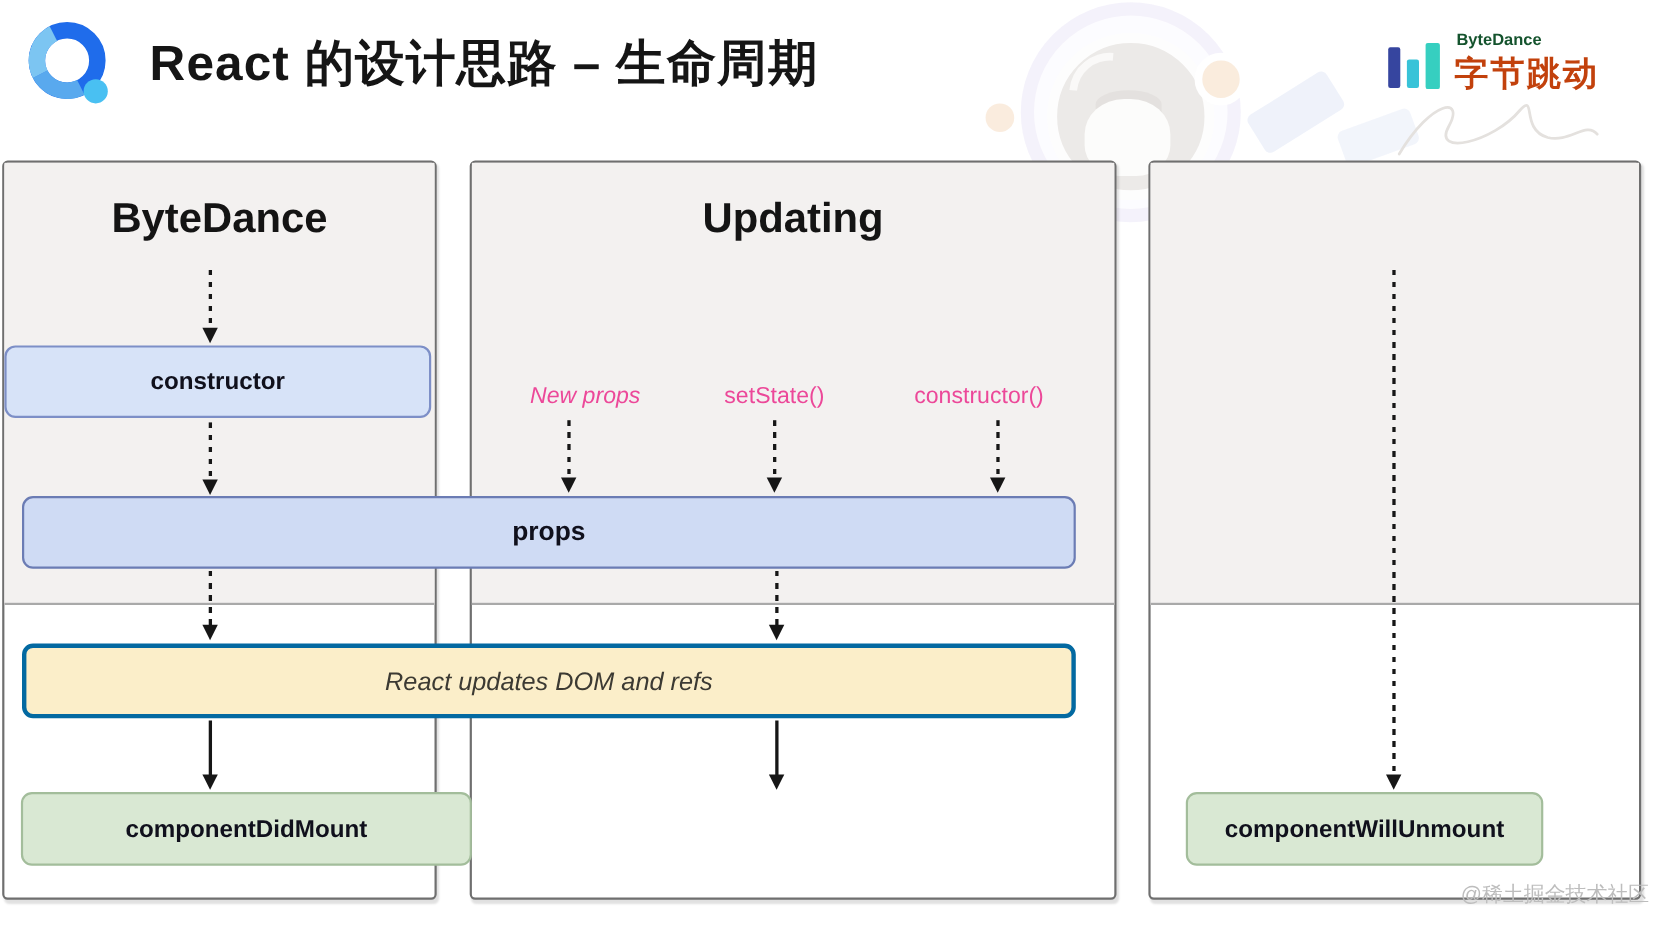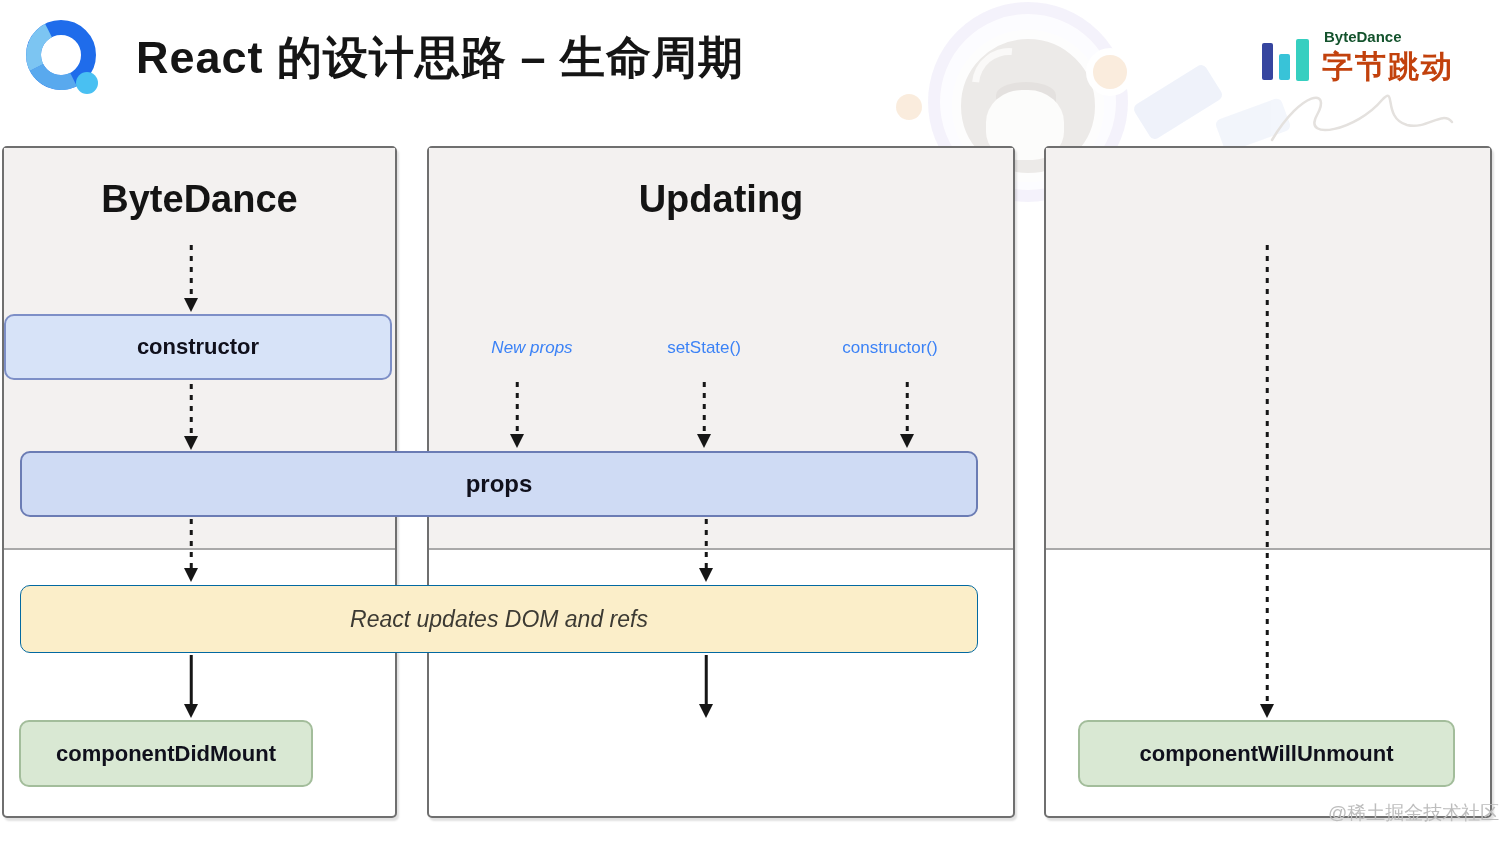--- a/index.html
+++ b/index.html
@@ -44,24 +44,24 @@
   .varrow .line{position:absolute;left:50%;transform:translateX(-50%);top:0;bottom:12px;width:2.5px;}
   .varrow.dashed .line{background:repeating-linear-gradient(#161616 0 5px,transparent 5px 11px);}
   .varrow.solid .line{background:#161616;}
   .varrow .head{position:absolute;bottom:0;left:50%;transform:translateX(-50%);width:0;height:0;
     border-left:7.5px solid transparent;border-right:7.5px solid transparent;border-top:14px solid #161616;}
   
   .node{position:absolute;display:flex;align-items:center;justify-content:center;border-radius:10px;z-index:3;
     font-weight:700;font-size:22px;color:#10101c;box-sizing:border-box;}
   .node.blue{background:#d7e3f8;border:2px solid #7d8fc7;}
   .node.render{background:#cfdbf4;border:2px solid #6b7cb4;font-weight:600;font-size:24px;}
-  .node.yellow{background:#fbeec9;border:1px solid #0369a1;font-weight:400;font-style:italic;font-size:23px;color:#3c3a33;}
+  .node.yellow{background:#fbeec9;border:4px solid #0369a1;font-weight:400;font-style:italic;font-size:23px;color:#3c3a33;}
   .node.green{background:#d9e8d3;border:2px solid #a3bd9b;}
   
-  .trigger{position:absolute;top:338px;width:180px;text-align:center;font-size:17px;color:#3b82f6;z-index:2;}
+  .trigger{position:absolute;top:348px;width:180px;text-align:center;font-size:21px;color:#ec4899;z-index:2;}
   .trigger.italic{font-style:italic;}
   
   .watermark{position:absolute;left:1328px;top:800px;font-size:19px;color:#bdbdbd;z-index:4;white-space:nowrap;}
 </style>
 </head>
 <body>
 
 <div class="canvas">
 
   <div class="illus">
@@ -148,17 +148,17 @@
     </div>
 
   <div class="varrow dashed" style="left:1259px;top:245px;height:473px;">
       <div class="line"></div>
       <div class="head"></div>
     </div>
 
   <div class="node blue" style="left:4px;top:314px;width:388px;height:66px;">constructor</div>
   <div class="node render" style="left:20px;top:451px;width:958px;height:66px;">props</div>
   <div class="node yellow" style="left:20px;top:585px;width:958px;height:68px;">React updates DOM and refs</div>
-  <div class="node green" style="left:19px;top:720px;width:294px;height:67px;">componentDidMount</div>
-  <div class="node green" style="left:1078px;top:720px;width:377px;height:67px;">componentWillUnmount</div>
+  <div class="node green" style="left:19px;top:720px;width:410px;height:67px;">componentDidMount</div>
+  <div class="node green" style="left:1078px;top:720px;width:325px;height:67px;">componentWillUnmount</div>
 
   <div class="watermark">@稀土掘金技术社区</div>
 </div>
 
 </body></html>

